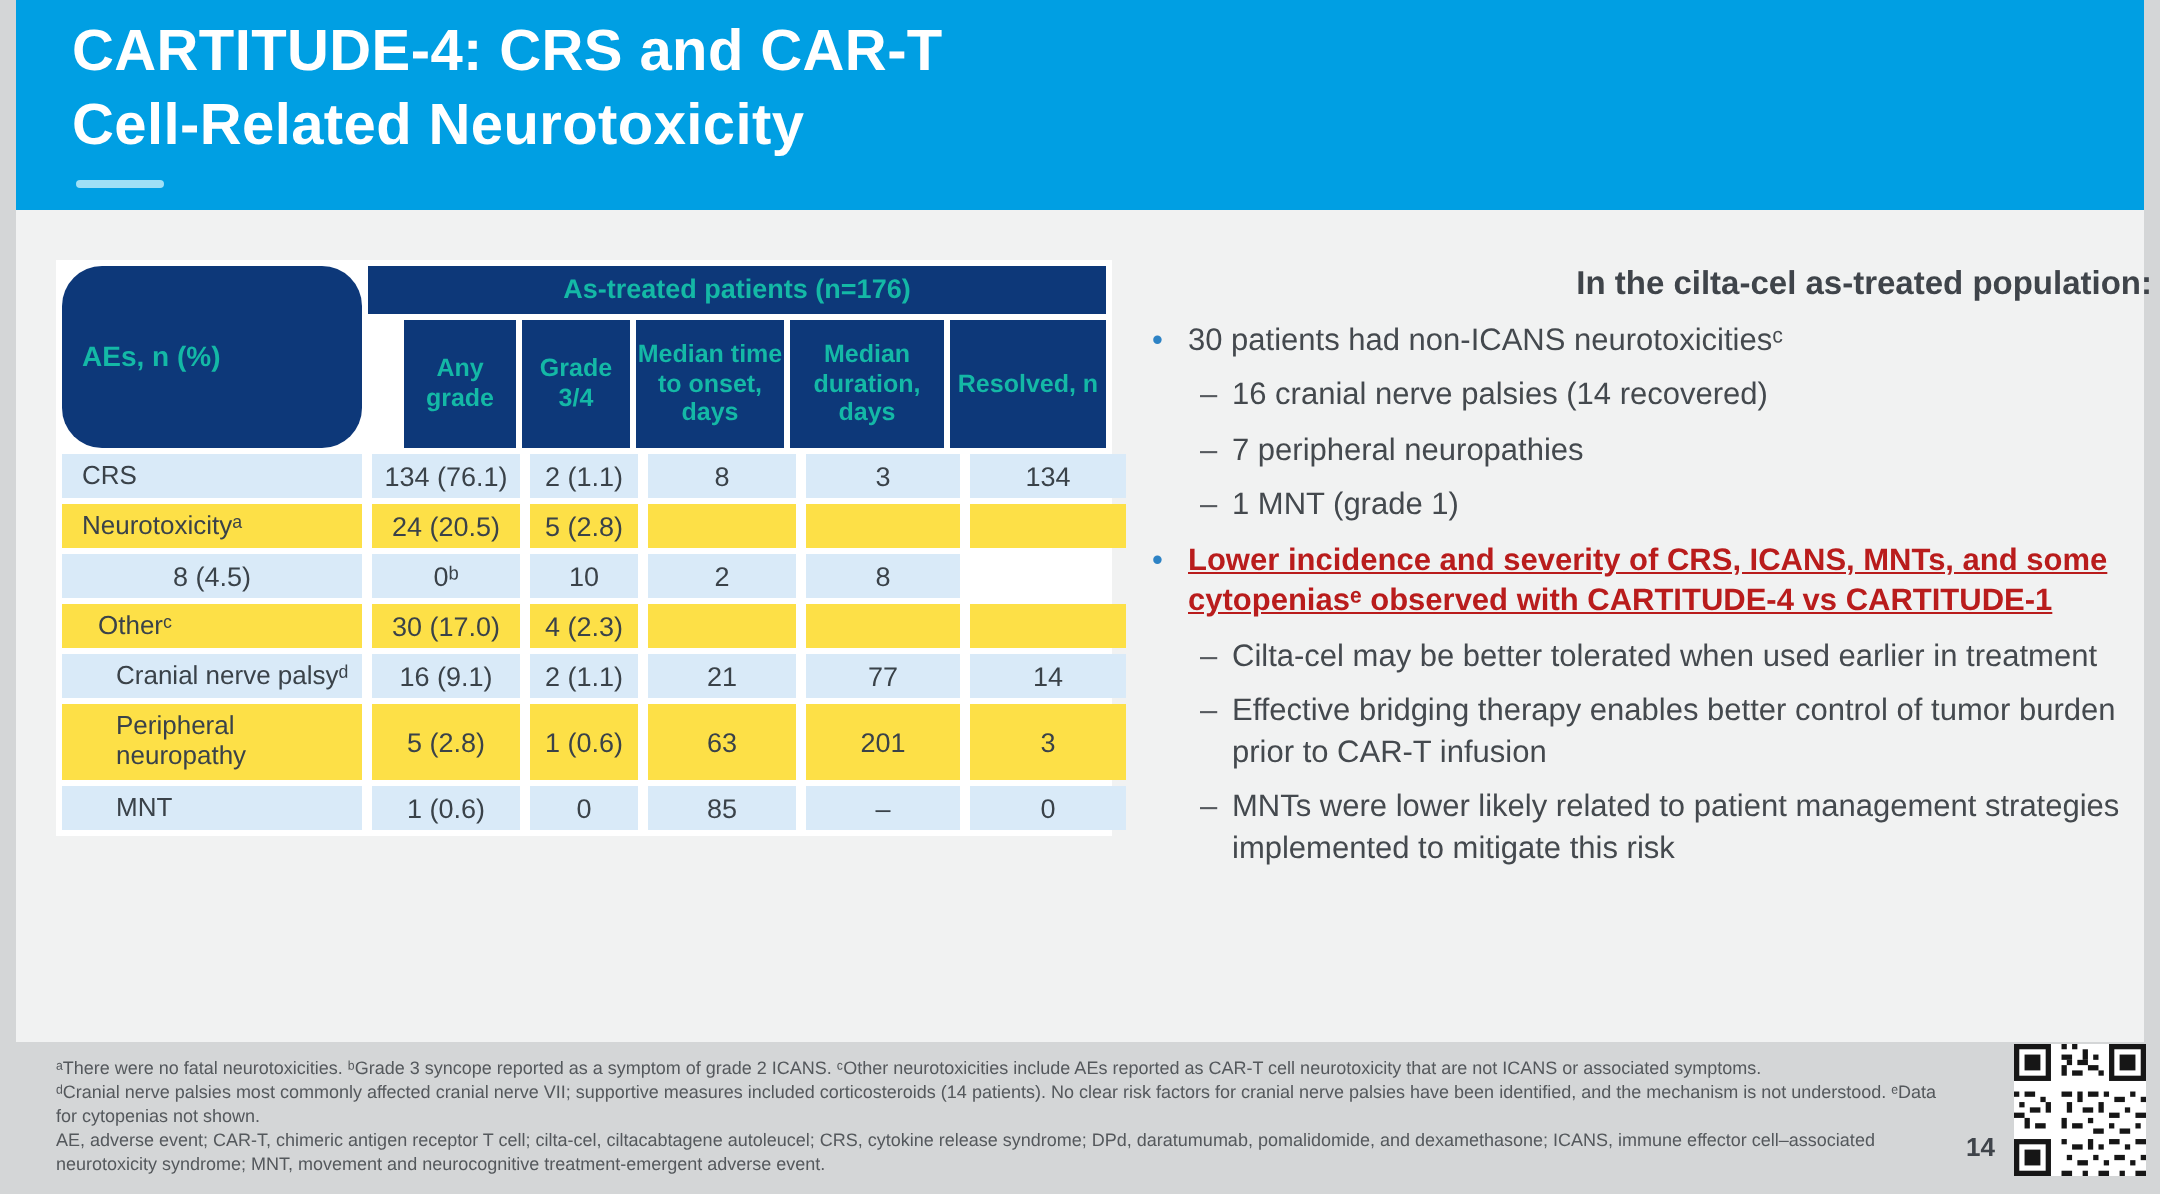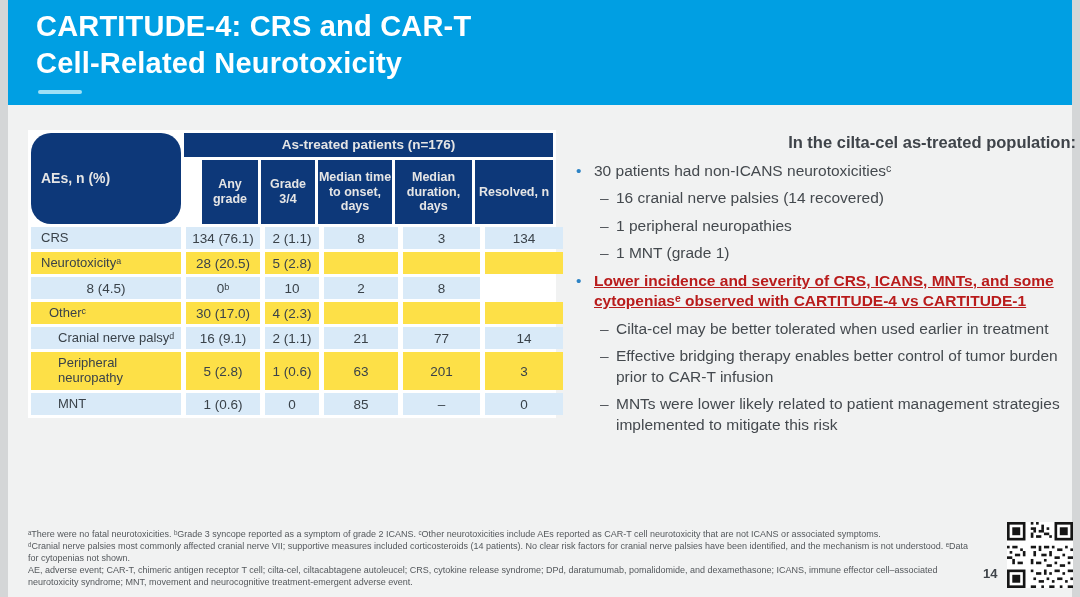--- a/index.html
+++ b/index.html
@@ -2,33 +2,33 @@
 <html><head>
 <meta charset="utf-8">
 <style>
   html,body{margin:0;padding:0;}
   body{
     width:1080px;height:597px;position:relative;overflow:hidden;
     background:#d4d6d7;
     font-family:"Liberation Sans",sans-serif;
     -webkit-font-smoothing:antialiased;
   }
-  .slide{position:absolute;left:8px;top:0;width:1064px;height:597px;background:#f1f2f2;}
+  .slide{position:absolute;left:8px;top:0;width:1064px;height:521px;background:#f1f2f2;}
 
   
   .header{position:absolute;left:0;top:0;width:1064px;height:105px;background:#009fe3;}
   .title{position:absolute;left:28px;top:8px;color:#ffffff;font-size:29px;font-weight:bold;line-height:1.28;letter-spacing:.2px;}
   .title-underline{position:absolute;left:30px;top:90px;width:44px;height:4px;background:#9fe0f6;border-radius:2px;}
 
   
   .table-wrap{position:absolute;left:20px;top:130px;background:#ffffff;padding:3px;width:522px;}
   .thead{display:grid;grid-template-columns:150px 74px 54px 74px 77px 78px;grid-template-rows:24px 64px;gap:3px;}
   .trow{display:grid;grid-template-columns:150px 74px 54px 74px 77px 78px;gap:5px;margin-top:3px;}
   .cell{display:flex;align-items:center;justify-content:center;text-align:center;}
-  .hcell{background:#0d3879;color:#e5e5e5;font-weight:bold;font-size:12.5px;line-height:1.18;}
+  .hcell{background:#0d3879;color:#14b8a6;font-weight:bold;font-size:12.5px;line-height:1.18;}
   .aes-cell{grid-column:1;grid-row:1/3;justify-content:flex-start;text-align:left;padding-left:10px;font-size:14px;border-radius:20px;}
   .span-cell{grid-column:2/7;grid-row:1;font-size:13.5px;}
   .ch2{grid-row:2;}
   .c2{grid-column:2;margin-left:18px;}.c3{grid-column:3;}.c4{grid-column:4;text-align:center;}.c5{grid-column:5;}.c6{grid-column:6;}
   .bcell{font-size:13.5px;color:#3a4249;min-height:22px;}
   .tall .bcell{min-height:38px;}
   .row-light .bcell{background:#d9eaf8;}
   .row-dark .bcell{background:#fde047;}
   .lbl{justify-content:flex-start;text-align:left;padding-left:10px;line-height:1.12;font-size:13px;}
   .ind1 .lbl{padding-left:18px;}
@@ -79,21 +79,21 @@
       <div class="cell bcell lbl">CRS</div>
       <div class="cell bcell">134 (76.1)</div>
       <div class="cell bcell">2 (1.1)</div>
       <div class="cell bcell">8</div>
       <div class="cell bcell">3</div>
       <div class="cell bcell">134</div>
     </div>
 
     <div class="trow row-dark">
       <div class="cell bcell lbl">Neurotoxicityᵃ</div>
-      <div class="cell bcell">28 (20.5)</div>
+      <div class="cell bcell">24 (20.5)</div>
       <div class="cell bcell">5 (2.8)</div>
       <div class="cell bcell"></div>
       <div class="cell bcell"></div>
       <div class="cell bcell"></div>
     </div>
 
     <div class="trow row-light ind1">
       <div class="cell bcell">8 (4.5)</div>
       <div class="cell bcell">0ᵇ</div>
       <div class="cell bcell">10</div>
@@ -144,21 +144,21 @@
     <div class="b b1">
       <span class="m">•</span>
       <span class="t">30 patients had non-ICANS neurotoxicitiesᶜ</span>
     </div>
     <div class="b b2">
       <span class="m">–</span>
       <span class="t">16 cranial nerve palsies (14 recovered)</span>
     </div>
     <div class="b b2">
       <span class="m">–</span>
-      <span class="t">1 peripheral neuropathies</span>
+      <span class="t">7 peripheral neuropathies</span>
     </div>
     <div class="b b2">
       <span class="m">–</span>
       <span class="t">1 MNT (grade 1)</span>
     </div>
     <div class="b b1 bold">
       <span class="m">•</span>
       <span class="t">Lower incidence and severity of CRS, ICANS, MNTs, and some cytopeniasᵉ observed with CARTITUDE-4 vs CARTITUDE-1</span>
     </div>
     <div class="b b2">

